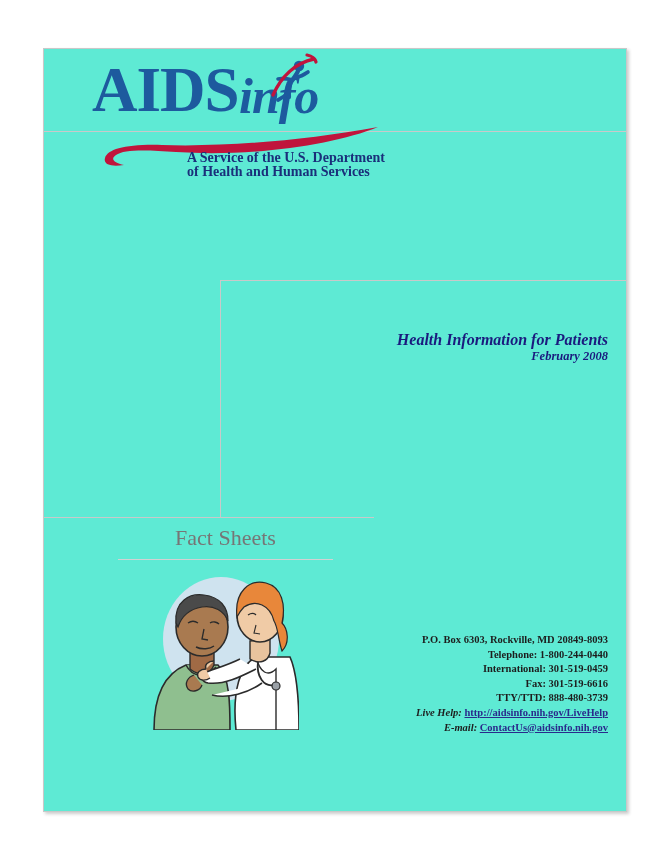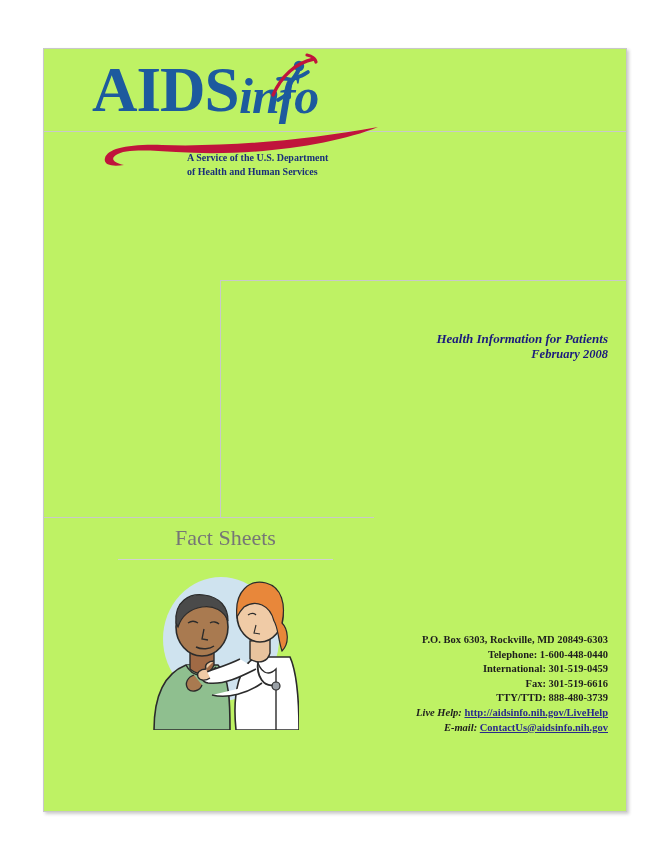--- a/index.html
+++ b/index.html
@@ -15,21 +15,21 @@
     position: relative;
   }
 
   
   #page-sheet {
     position: absolute;
     left: 43px;
     top: 48px;
     width: 584px;
     height: 764px;
-    background: #bef264;
+    background: #5eead4;
     border: 1px solid #c8c8c8;
     box-shadow: 2px 2px 3px rgba(90,90,90,0.30);
     box-sizing: border-box;
     overflow: hidden;
   }
 
   
   .rule {
     position: absolute;
     background: #c9c9c9;
@@ -117,21 +117,21 @@
     top: 66px;
     width: 280px;
     height: 42px;
   }
   #logo-tagline {
     position: absolute;
     left: 95px;
     top: 96px;
     font-family: "Liberation Serif", serif;
     font-weight: bold;
-    font-size: 10px;
+    font-size: 14px;
     line-height: 13.5px;
     color: #1a2f7a;
     white-space: pre-line;
   }
 
   
   #title-block {
     position: absolute;
     left: 196px;
     top: 262px;
@@ -144,21 +144,21 @@
     font-size: 25.5px;
     line-height: 31px;
     color: #1a1a7e;
     white-space: pre-line;
   }
   #doc-subtitle {
     margin-top: 20px;
     font-family: "Liberation Serif", serif;
     font-style: italic;
     font-weight: bold;
-    font-size: 13px;
+    font-size: 16px;
     color: #1a1a7e;
   }
   #doc-date {
     font-family: "Liberation Serif", serif;
     font-style: italic;
     font-weight: bold;
     font-size: 12.5px;
     color: #1a1a7e;
   }
 
@@ -289,22 +289,22 @@
     <path d="M112 104 C96 112 80 120 64 118 C58 117 56 112 60 108 C70 104 84 100 96 94" fill="#ffffff" stroke="#2b2b2b" stroke-width="1.6"></path>
     <path d="M118 118 C104 128 84 134 68 130" fill="#ffffff" stroke="#2b2b2b" stroke-width="1.6"></path>
 
     <path d="M62 104 C56 104 52 108 54 112 C56 116 62 116 66 113" fill="#f0cba6" stroke="#2b2b2b" stroke-width="1.3"></path>
     <path d="M70 96 C64 96 60 100 62 104" fill="#f0cba6" stroke="#2b2b2b" stroke-width="1.3"></path>
 
     <path d="M50 110 C44 112 40 118 44 124 C48 128 56 126 58 120" fill="#a97a50" stroke="#2b2b2b" stroke-width="1.3"></path>
   </svg>
 
   <div id="contact-block">
-    <div class="contact-line">P.O. Box 6303, Rockville, MD 20849-6303</div>
-    <div class="contact-line">Telephone: 1-600-448-0440</div>
+    <div class="contact-line">P.O. Box 6303, Rockville, MD 20849-8093</div>
+    <div class="contact-line">Telephone: 1-800-244-0440</div>
     <div class="contact-line">International: 301-519-0459</div>
     <div class="contact-line">Fax: 301-519-6616</div>
     <div class="contact-line">TTY/TTD: 888-480-3739</div>
 
     <div class="contact-line">
       <span class="contact-label">Live Help</span><span class="contact-label">: </span><a class="contact-link" href="#">http://aidsinfo.nih.gov/LiveHelp</a>
     </div>
 
     <div class="contact-line">
       <span class="contact-label">E-mail</span><span class="contact-label">: </span><a class="contact-link" href="#">ContactUs@aidsinfo.nih.gov</a>

